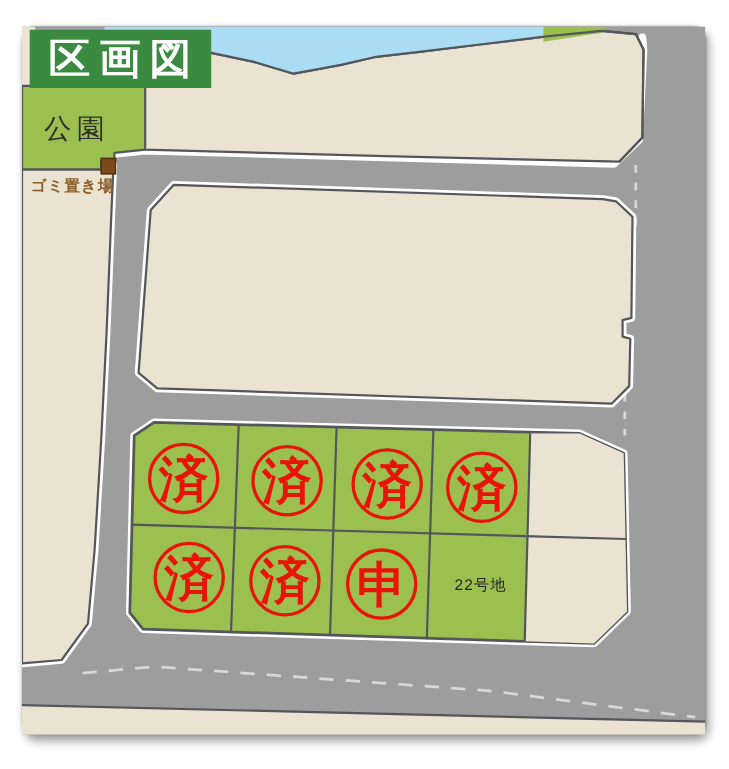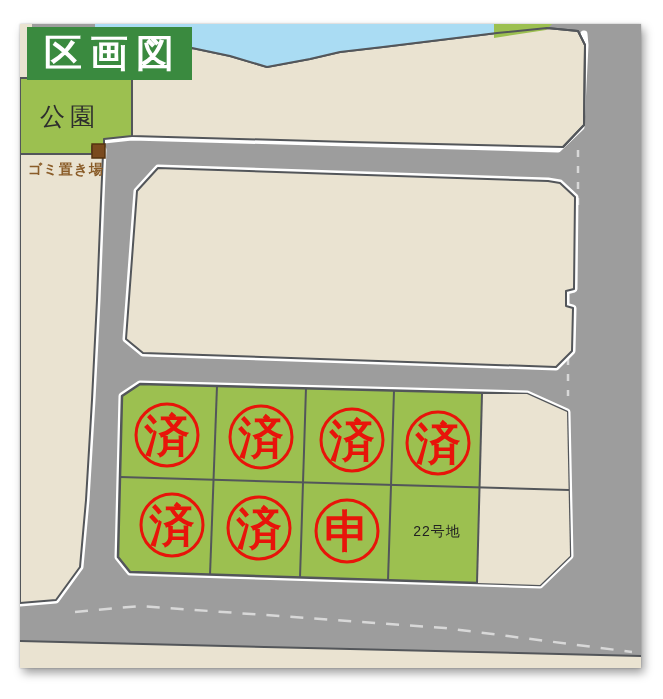--- a/index.html
+++ b/index.html
@@ -18,20 +18,21 @@
     background: #ffffff;
   }
   .map-card {
     position: absolute;
     left: 20px;
     top: 24px;
     width: 621px;
     height: 644px;
     box-shadow: 3px 5px 9px rgba(0,0,0,0.38), 0 0 2px rgba(0,0,0,0.25);
     background: #9d9d9d;
+    border-radius: 11px;
   }
   .map-card svg { display: block; }
 
   .halo       { fill: none; stroke: #ffffff; stroke-width: 7; stroke-linejoin: round; stroke-linecap: round; }
   .parcel     { fill: #eae3d1; stroke: #53565a; stroke-width: 2; stroke-linejoin: round; }
   .parcel-halo{ fill: #eae3d1; stroke: #ffffff; stroke-width: 7; stroke-linejoin: round; }
   .green-halo { fill: #9cc050; stroke: #ffffff; stroke-width: 7; stroke-linejoin: round; }
   .greenfill  { fill: #9cc050; }
   .darkline   { fill: none; stroke: #53565a; stroke-width: 2; stroke-linejoin: round; }
   .divider    { stroke: #53565a; stroke-width: 2; }

